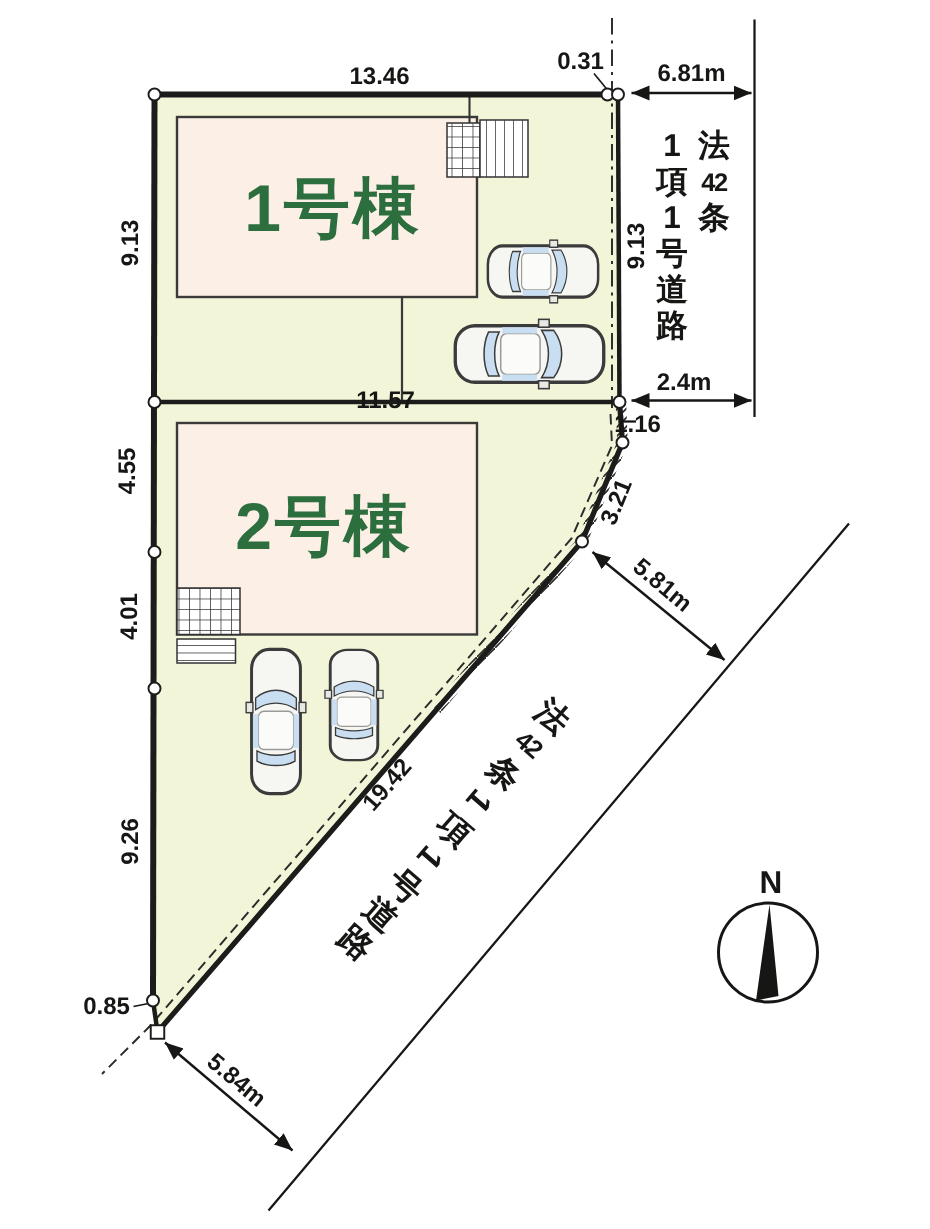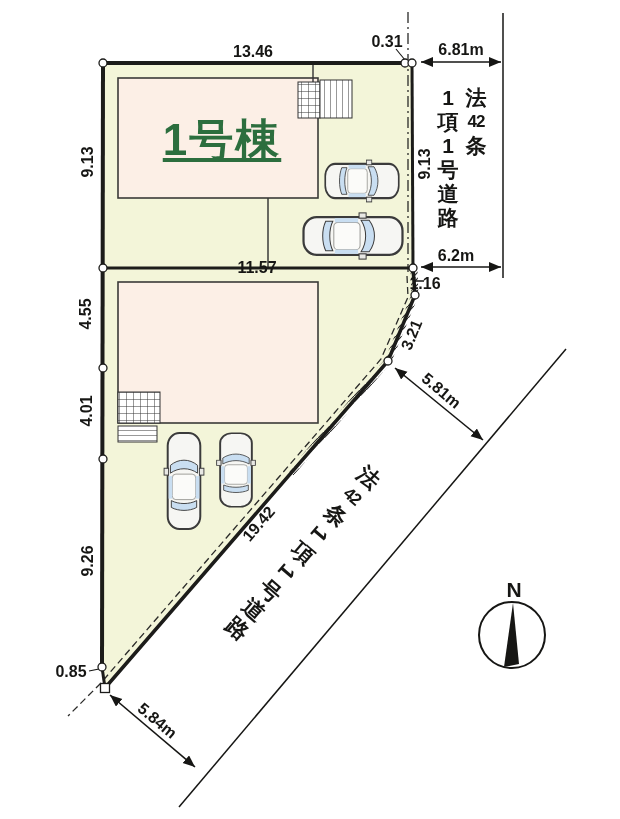--- a/index.html
+++ b/index.html
@@ -1,21 +1,21 @@
 <!DOCTYPE html>
 <html><head>
 <meta charset="utf-8">
 <style>
   html,body{margin:0;padding:0;background:#ffffff;}
   #stage{position:relative;width:620px;height:819px;background:#ffffff;overflow:hidden;
          font-family:"Liberation Sans",sans-serif;}
   #plan-svg{position:absolute;left:0;top:0;}
   .lbl{position:absolute;transform:translate(-50%,-50%) rotate(var(--r,0deg));
        white-space:nowrap;font-weight:bold;font-size:16px;color:#161614;line-height:1;}
-  .lbl.big-green{font-size:44px;color:#2c6e3e;letter-spacing:2px;font-weight:bold;text-decoration:underline;}
+  .lbl.big-green{font-size:44px;color:#2c6e3e;letter-spacing:2px;font-weight:bold;}
   .lbl.north{font-size:21px;}
   
   .east-road-label{position:absolute;left:436px;top:86px;display:flex;flex-direction:row;gap:4px;}
   .vcol{display:flex;flex-direction:column;align-items:center;}
   .vcol .c{display:block;width:24px;text-align:center;font-size:21px;font-weight:bold;
            color:#161614;line-height:24px;}
   .vcol .c.c-num{font-size:17px;letter-spacing:-1px;}
   
   .south-road-label{position:absolute;left:303px;top:553px;width:0;height:0;}
   .south-inner{position:absolute;left:0;top:0;transform:translate(-50%,-50%) rotate(41deg);
@@ -133,33 +133,34 @@
       <circle cx="512" cy="635" r="33" fill="none" stroke="#161614" stroke-width="2"></circle>
       <polygon points="513,603 519,664 504,667" fill="#161614"></polygon>
     </g>
   </svg>
 
   <div class="lbl" style="left:253px;top:52px">13.46</div>
   <div class="lbl" style="left:387px;top:42px">0.31</div>
   <div class="lbl" style="left:461px;top:50px">6.81m</div>
   <div class="lbl" style="left:88px;top:162px;--r:-90deg">9.13</div>
   <div class="lbl" style="left:425px;top:164px;--r:-90deg">9.13</div>
-  <div class="lbl" style="left:456px;top:256px">6.2m</div>
+  <div class="lbl" style="left:456px;top:256px">2.4m</div>
   <div class="lbl" style="left:257px;top:268px">11.57</div>
   <div class="lbl" style="left:425px;top:284px">1.16</div>
   <div class="lbl" style="left:412px;top:335px;--r:-68deg">3.21</div>
   <div class="lbl" style="left:441px;top:391px;--r:40deg">5.81m</div>
   <div class="lbl" style="left:86px;top:314px;--r:-90deg">4.55</div>
   <div class="lbl" style="left:87px;top:411px;--r:-90deg">4.01</div>
   <div class="lbl" style="left:88px;top:561px;--r:-90deg">9.26</div>
   <div class="lbl" style="left:259px;top:524px;--r:-49deg">19.42</div>
   <div class="lbl" style="left:71px;top:672px">0.85</div>
   <div class="lbl" style="left:157px;top:721px;--r:40deg">5.84m</div>
 
   <div class="lbl big-green" style="left:222px;top:140px">1号棟</div>
+  <div class="lbl big-green" style="left:216px;top:352px">2号棟</div>
 
   <div class="lbl north" style="left:514px;top:589px">N</div>
 
   <div class="east-road-label">
     <div class="vcol">
       <span class="c">1</span>
       <span class="c">項</span>
       <span class="c">1</span>
       <span class="c">号</span>
       <span class="c">道</span>

